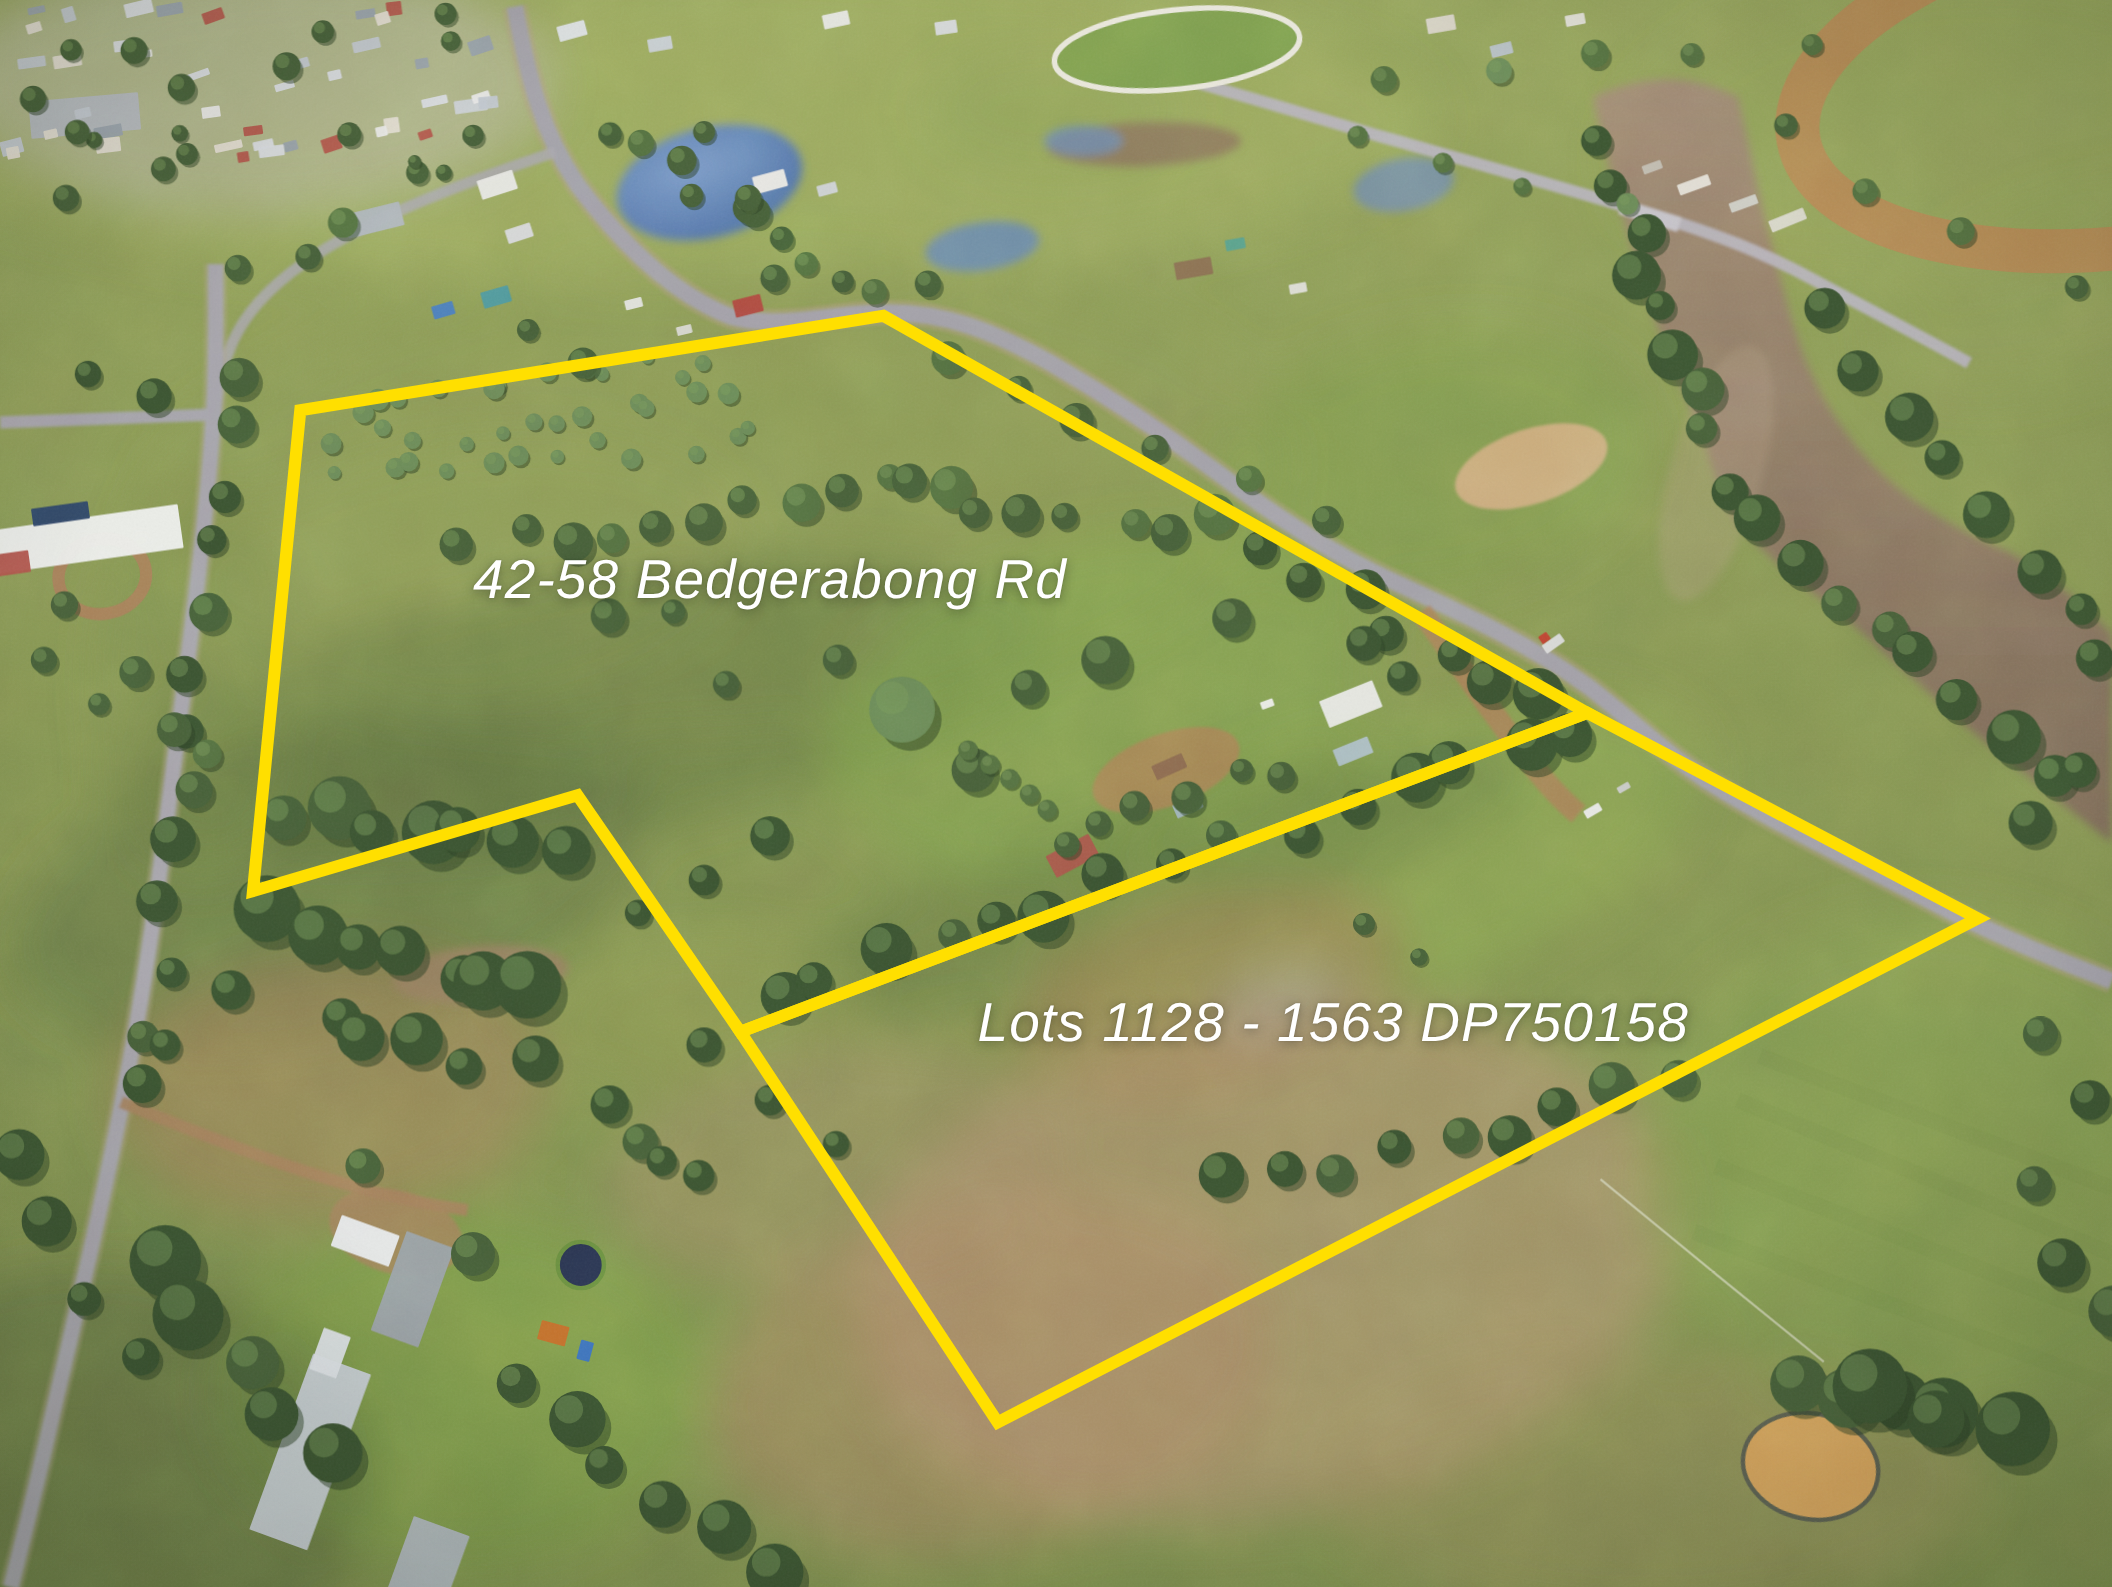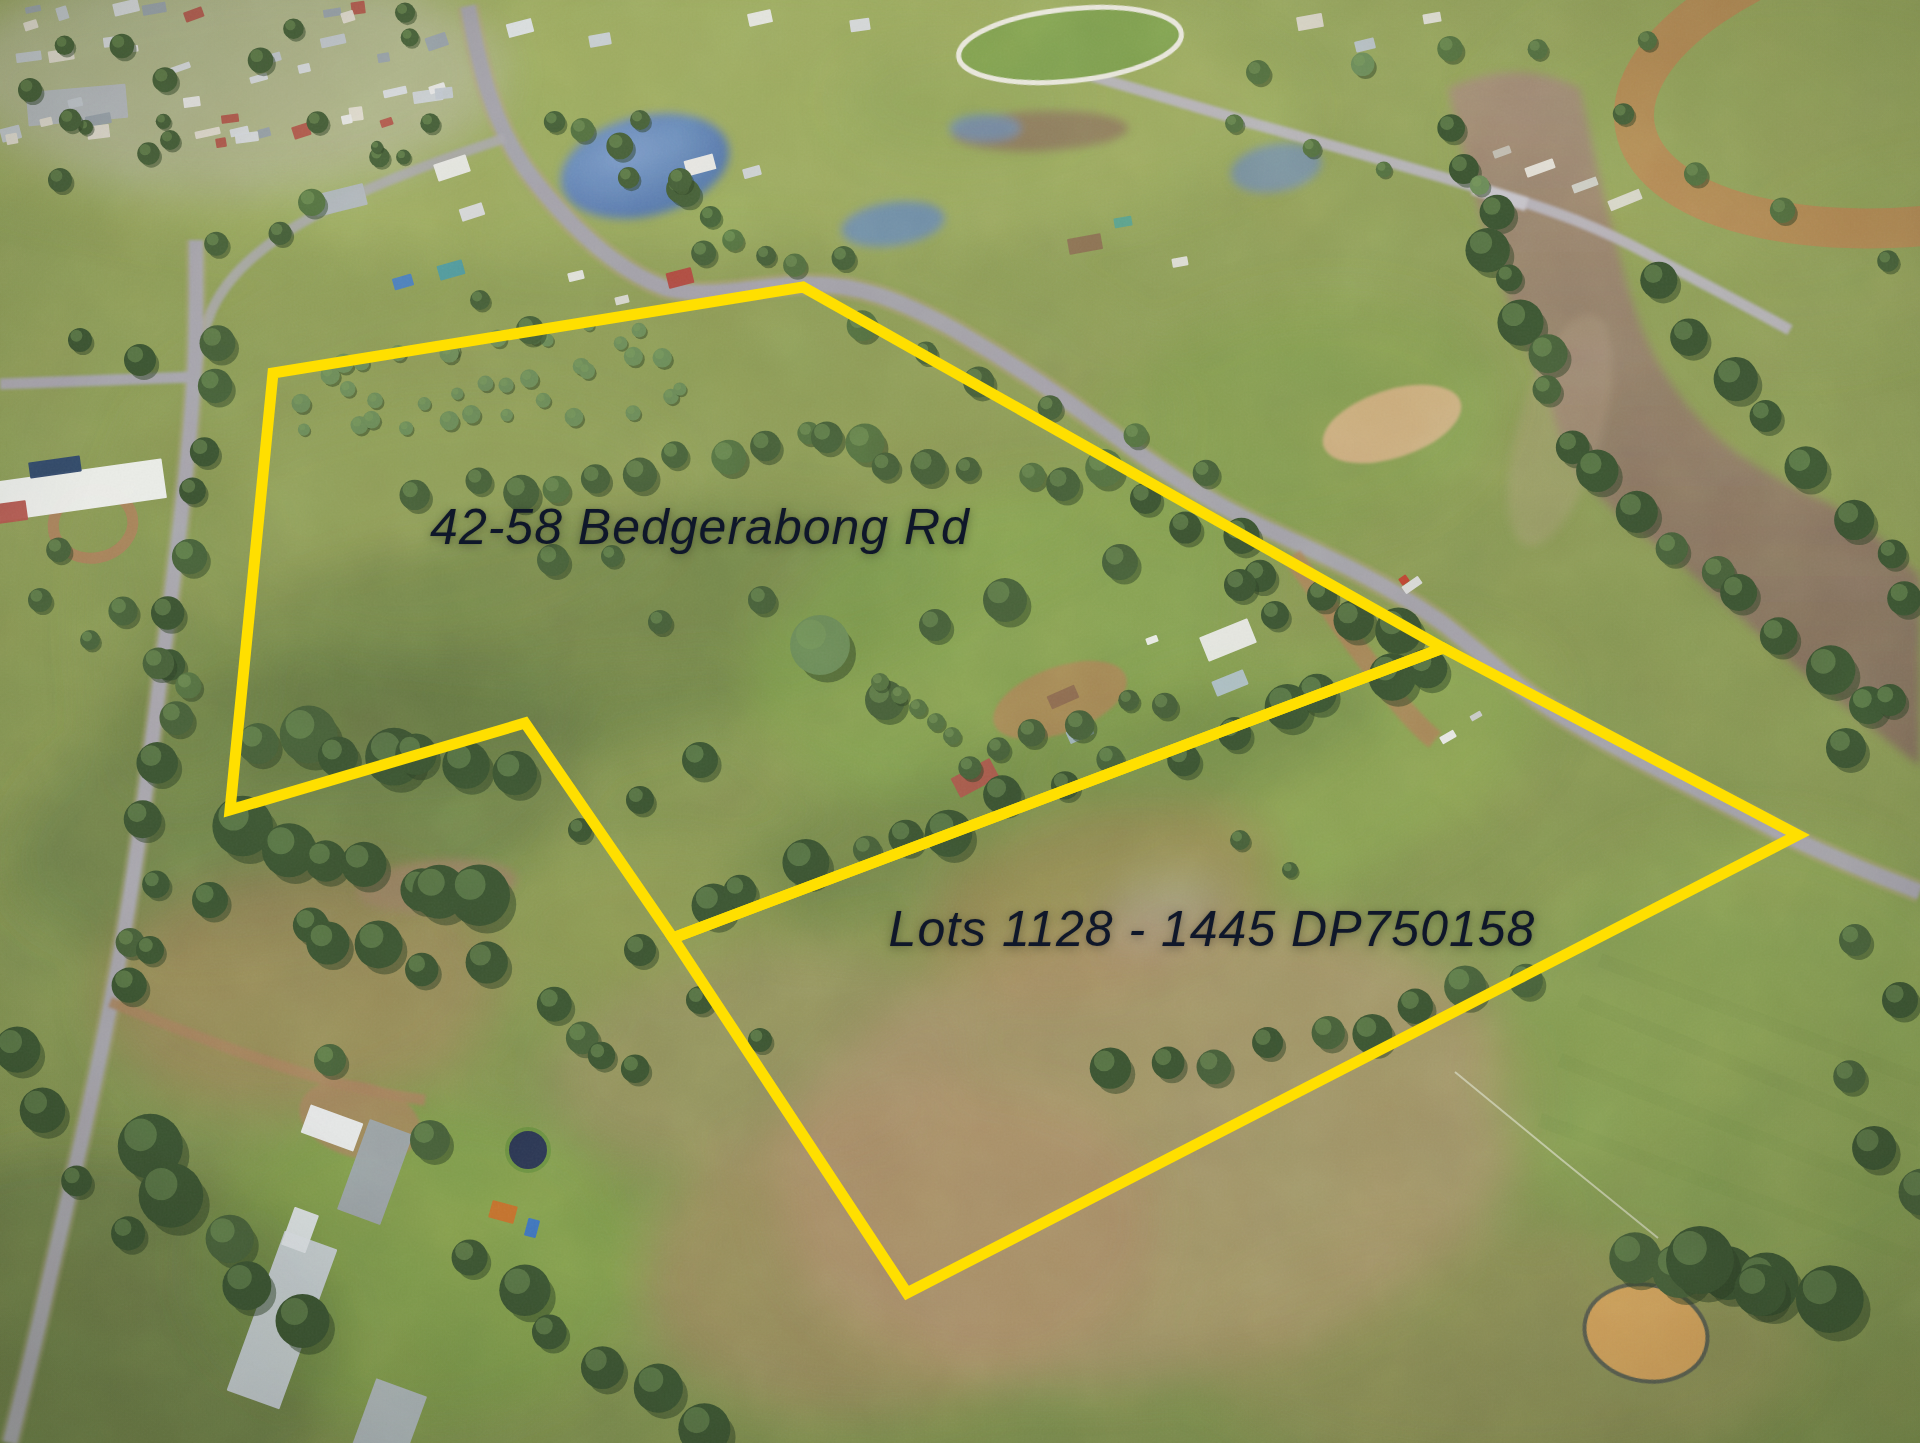--- a/index.html
+++ b/index.html
@@ -1,20 +1,20 @@
 <!DOCTYPE html>
 <html><head>
 <meta charset="utf-8">
 <style>
   html,body{margin:0;padding:0;background:#7f8f52;}
   .stage{position:relative;width:1920px;height:1443px;overflow:hidden;font-family:"Liberation Sans",sans-serif;}
   .stage svg{position:absolute;left:0;top:0;display:block;}
   .parcel-label{
     position:absolute;transform:translate(-50%,-50%);
-    color:#0f172a;font-style:italic;font-weight:400;
+    color:#ffffff;font-style:italic;font-weight:400;
     font-size:50px;letter-spacing:1px;line-height:70px;
     text-align:center;white-space:nowrap;
     text-shadow:0 2px 10px rgba(0,0,0,.35), 0 0 2px rgba(0,0,0,.18);
     pointer-events:none;
   }
   .label-upper{left:700px;top:527px;}
   .label-lower{left:1212px;top:929px;}
 </style>
 </head>
 <body>
@@ -1050,15 +1050,15 @@
   <g>
     <polygon fill="none" stroke="#ffdf00" stroke-width="11" stroke-linejoin="miter" points="803,287 1443,648 673,938 525,723 230,810 273,373"></polygon>
     <polygon fill="none" stroke="#ffdf00" stroke-width="11" stroke-linejoin="miter" points="673,938 1443,648 1798,835 907,1293"></polygon>
   </g>
 </svg>
 
 <div class="parcel-label label-upper">
   <span>42-58 Bedgerabong Rd</span>
 </div>
 <div class="parcel-label label-lower">
-  <div>Lots 1128 - 1445 DP750158</div>
+  <div>Lots 1128 - 1563 DP750158</div>
 </div>
 </div>
 
 </body></html>

